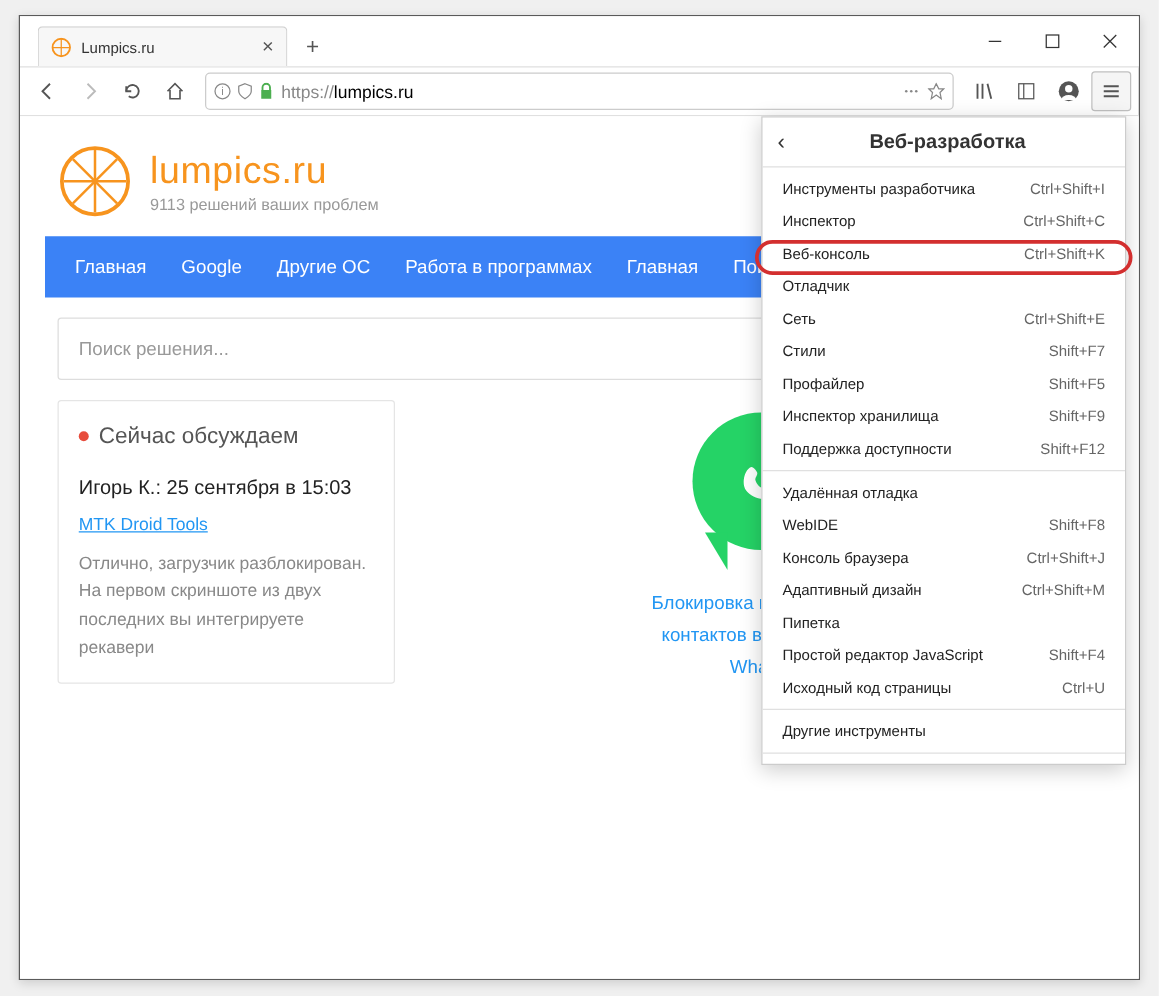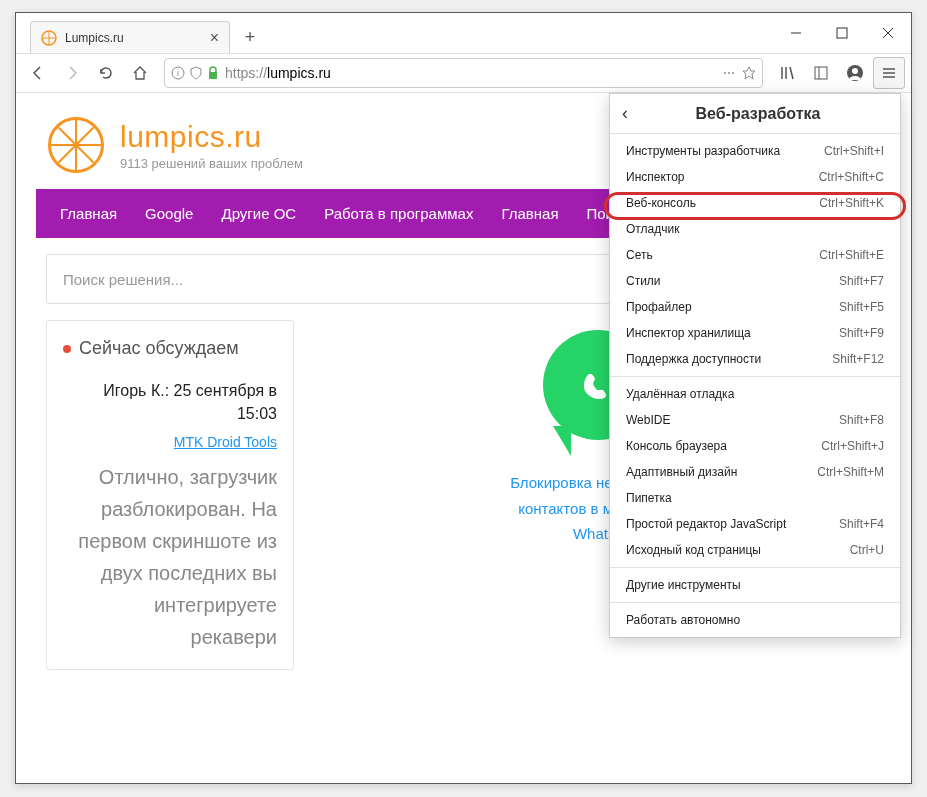--- a/index.html
+++ b/index.html
@@ -27,31 +27,31 @@
 .logo-row { display: flex; align-items: center; padding: 24px 12px 16px; gap: 16px; }
 .logo-circle { width: 56px; height: 56px; border: 3px solid #f7941e; border-radius: 50%; position: relative; }
 .logo-circle::before, .logo-circle::after { content: ""; position: absolute; background: #f7941e; }
 .logo-circle::before { width: 2px; height: 100%; left: 50%; top: 0; transform: translateX(-50%); }
 .logo-circle::after { width: 100%; height: 2px; top: 50%; left: 0; transform: translateY(-50%); }
 .lg-d1, .lg-d2 { position: absolute; width: 2px; height: 100%; background: #f7941e; left: 50%; top: 0; transform-origin: center; }
 .lg-d1 { transform: translateX(-50%) rotate(45deg); }
 .lg-d2 { transform: translateX(-50%) rotate(-45deg); }
 .logo-text h1 { font-size: 30px; color: #f7941e; font-weight: normal; letter-spacing: 0.5px; }
 .logo-text p { font-size: 13px; color: #999; margin-top: 2px; }
-.nav { background: #a21caf; padding: 0 10px; display: flex; flex-wrap: wrap; }
+.nav { background: #3b82f6; padding: 0 10px; display: flex; flex-wrap: wrap; }
 .nav-item { color: #fff; padding: 16px 14px; font-size: 15px; }
 .search-row { padding: 16px 10px; }
 .search-box { width: 100%; height: 50px; border: 1px solid #ddd; border-radius: 3px; padding: 0 16px; font-size: 15px; color: #999; display: flex; align-items: center; }
 .cols { display: flex; gap: 40px; padding: 0 10px; }
-.sidebar { width: 248px; border: 1px solid #e5e5e5; border-radius: 3px; padding: 16px; text-align: right; }
+.sidebar { width: 270px; border: 1px solid #e5e5e5; border-radius: 3px; padding: 16px; }
 .sb-title { display: flex; align-items: center; gap: 8px; font-size: 18px; color: #555; margin-bottom: 20px; line-height: 1.3; }
 .red-dot { width: 8px; height: 8px; background: #e74c3c; border-radius: 50%; flex-shrink: 0; }
 .sb-meta { font-size: 16px; color: #222; margin-bottom: 8px; line-height: 1.4; }
-.sb-link { color: #2196f3; text-decoration: underline; font-size: 14px; margin-left: 48px; }
-.sb-body { font-size: 20px; color: #888; line-height: 1.6; margin-top: 10px; }
+.sb-link { color: #2196f3; text-decoration: underline; font-size: 14px; }
+.sb-body { font-size: 14px; color: #888; line-height: 1.6; margin-top: 10px; }
 .main-article { flex: 1; text-align: center; }
 .wa-icon { width: 130px; height: 130px; margin: 10px auto; position: relative; }
 .wa-circle { width: 110px; height: 110px; background: #25d366; border-radius: 50%; position: relative; }
 .wa-tail { position: absolute; bottom: 4px; left: 10px; width: 0; height: 0; border-left: 18px solid transparent; border-top: 30px solid #25d366; }
 .wa-phone { position: absolute; top: 50%; left: 50%; transform: translate(-50%,-50%) rotate(10deg); }
 .wa-lock { position: absolute; right: -8px; bottom: -4px; width: 58px; height: 48px; background: #fff; border: 4px solid #000; border-radius: 8px; }
 .wa-lock::before { content: ""; position: absolute; right: 2px; bottom: 2px; width: 20px; height: 24px; background: #000; border-radius: 3px; }
 .wa-lock::after { content: ""; position: absolute; right: 6px; bottom: 22px; width: 12px; height: 10px; border: 3px solid #000; border-bottom: none; border-radius: 8px 8px 0 0; }
 .wa-user { position: absolute; left: 4px; top: 6px; width: 14px; height: 14px; background: #000; border-radius: 50%; }
 .wa-lines { position: absolute; left: 22px; top: 8px; width: 20px; height: 3px; background: #000; box-shadow: 0 6px 0 #000, 0 12px 0 #000; }
@@ -312,22 +312,18 @@
         <div class="menu-item">
           <span>Исходный код страницы</span>
           <span class="shortcut">Ctrl+U</span>
         </div>
         <div class="menu-sep"></div>
         <div class="menu-item">
           <span>Другие инструменты</span>
           <span class="shortcut"></span>
         </div>
         <div class="menu-sep"></div>
-        <div class="menu-item">
-          <span>Работать автономно</span>
-          <span class="shortcut"></span>
-        </div>
       </div>
   </div>
 
   <div class="highlight-ring" style="top:179px; left:588px; width:302px; height:28px;"></div>
 
 </div>
 
 </body></html>

